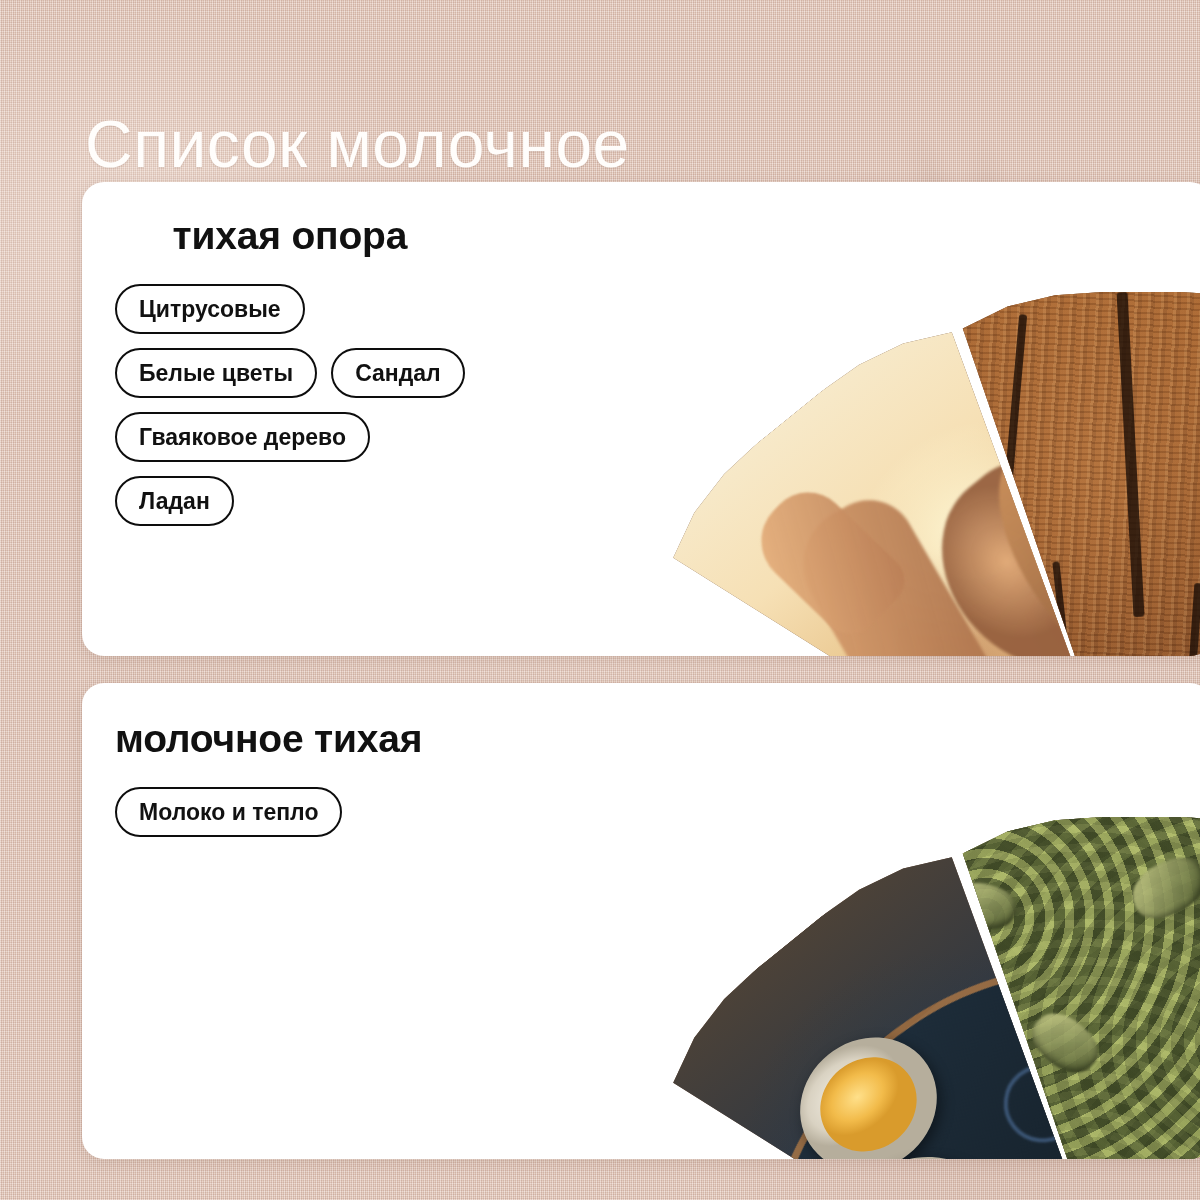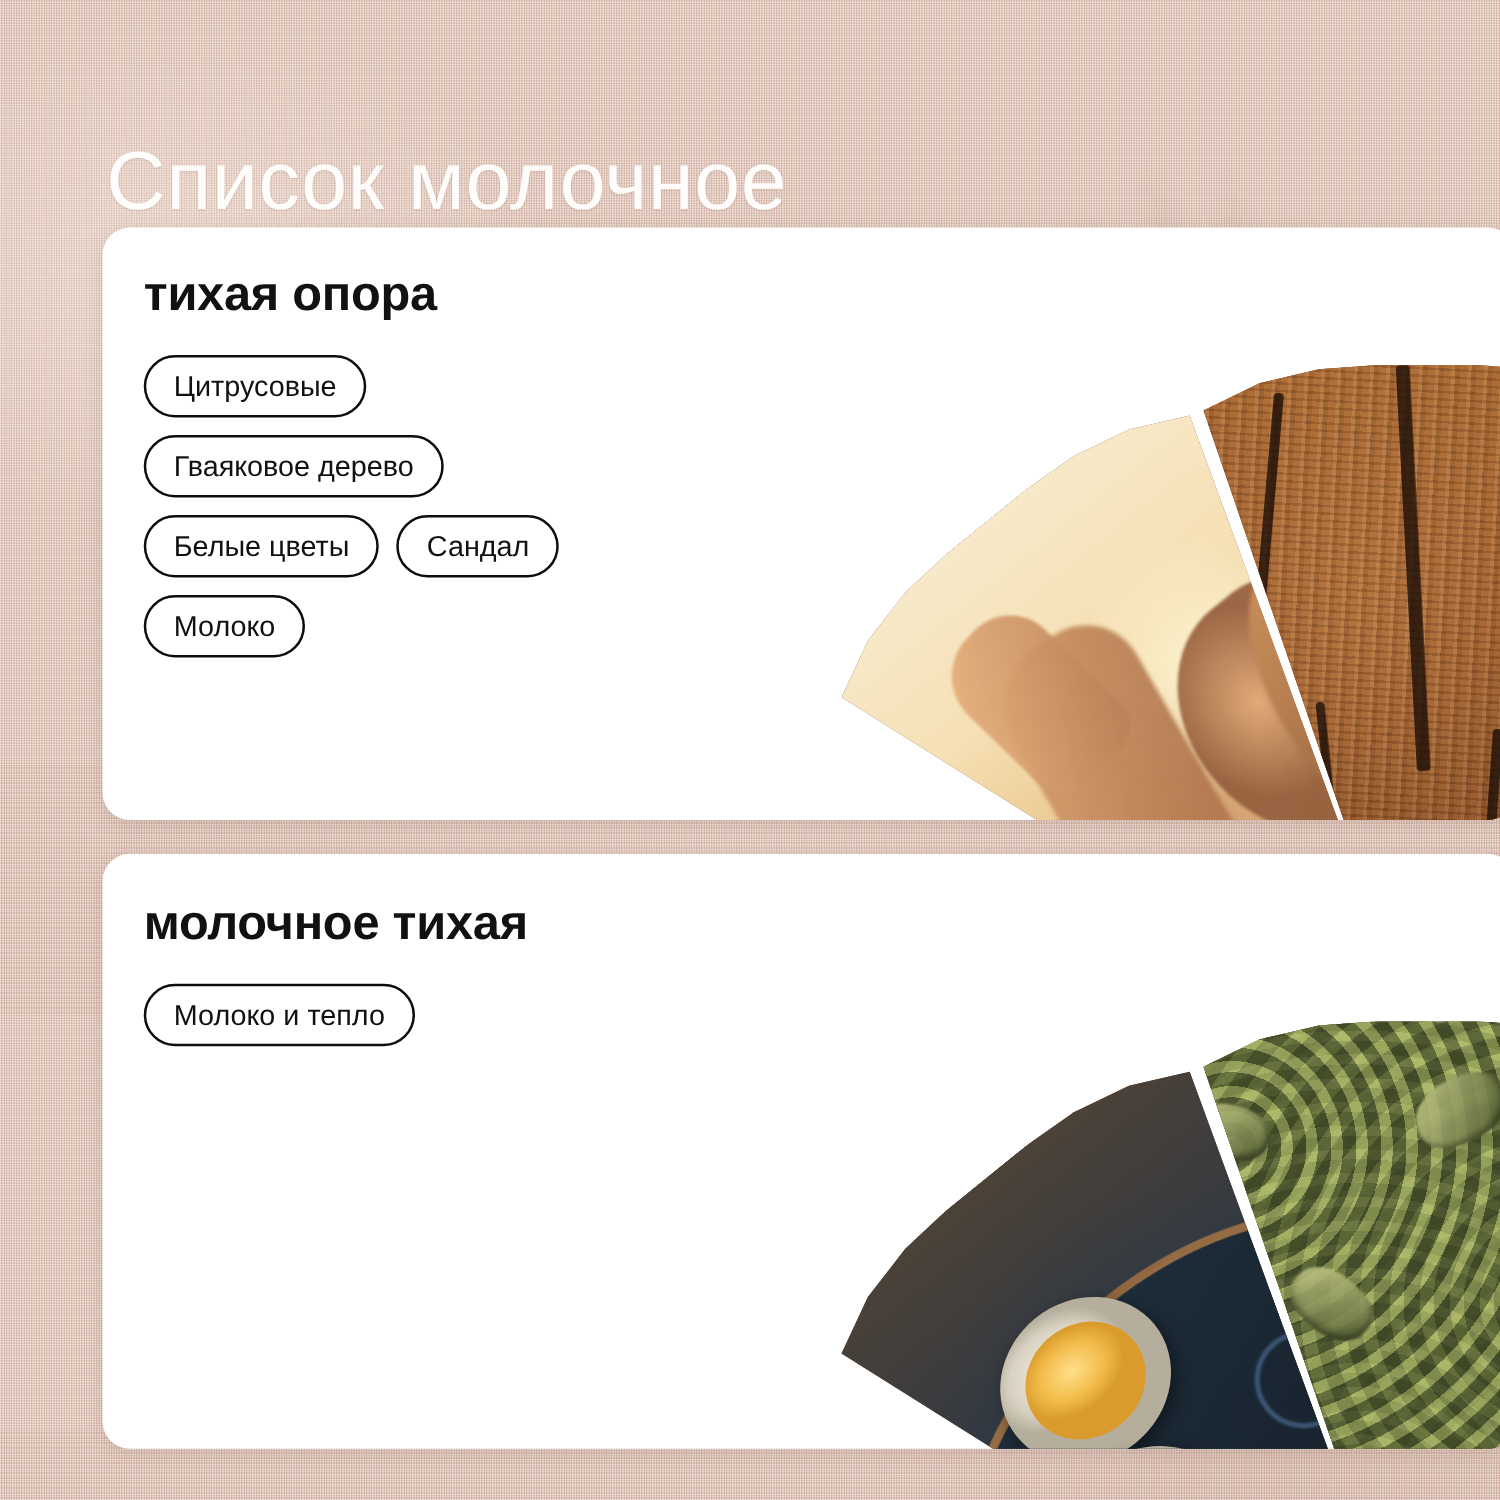--- a/index.html
+++ b/index.html
@@ -59,29 +59,29 @@
 
   
   .card{
     position:absolute;left:82px;background:#ffffff;
     border-radius:22px;overflow:hidden;z-index:4;
     box-shadow:0 4px 16px rgba(120,85,72,.16);
   }
   #card-quiet{top:182px;width:1130px;height:474px;}
   #card-milk {top:683px;width:1130px;height:476px;}
 
-  .card-body{position:absolute;left:33px;top:0;z-index:3;}
+  .card-body{position:absolute;left:33px;top:0;z-index:3;text-align:center;}
   .card-heading{
     font-size:39px;font-weight:700;color:#111;letter-spacing:-.2px;
     white-space:nowrap;margin:0;
   }
   #card-quiet .card-body{top:32px;}
   #card-milk  .card-body{top:34px;}
 
-  .tag-rows{margin-top:26px;}
+  .tag-rows{margin-top:26px;font-weight:bold;}
   .tag-row{display:flex;gap:14px;margin-bottom:14px;}
   .tag{
     display:inline-flex;align-items:center;justify-content:center;
     height:50px;padding:0 22px;border:2px solid #0d0d0d;border-radius:25px;
     font-size:23px;color:#111;background:transparent;white-space:nowrap;
     box-sizing:border-box;
   }
 
   
   .fan{position:absolute;z-index:2;pointer-events:none;}
@@ -297,28 +297,28 @@
     </div>
   </div>
 
   <div class="card-body">
     <h2 class="card-heading">тихая опора</h2>
     <div class="tag-rows">
       <div class="tag-row">
         <span class="tag">Цитрусовые</span>
       </div>
       <div class="tag-row">
-        <span class="tag">Гваяковое дерево</span>
-      </div>
-      <div class="tag-row">
         <span class="tag">Белые цветы</span>
         <span class="tag">Сандал</span>
       </div>
       <div class="tag-row">
-        <span class="tag">Молоко</span>
+        <span class="tag">Гваяковое дерево</span>
+      </div>
+      <div class="tag-row">
+        <span class="tag">Ладан</span>
       </div>
     </div>
   </div>
 </section>
 
 <section class="card" id="card-milk">
 
   <div class="fan">
     <div class="wedge" style="transform:rotate(-39deg)">
       <div class="inner img-tea-cups">

